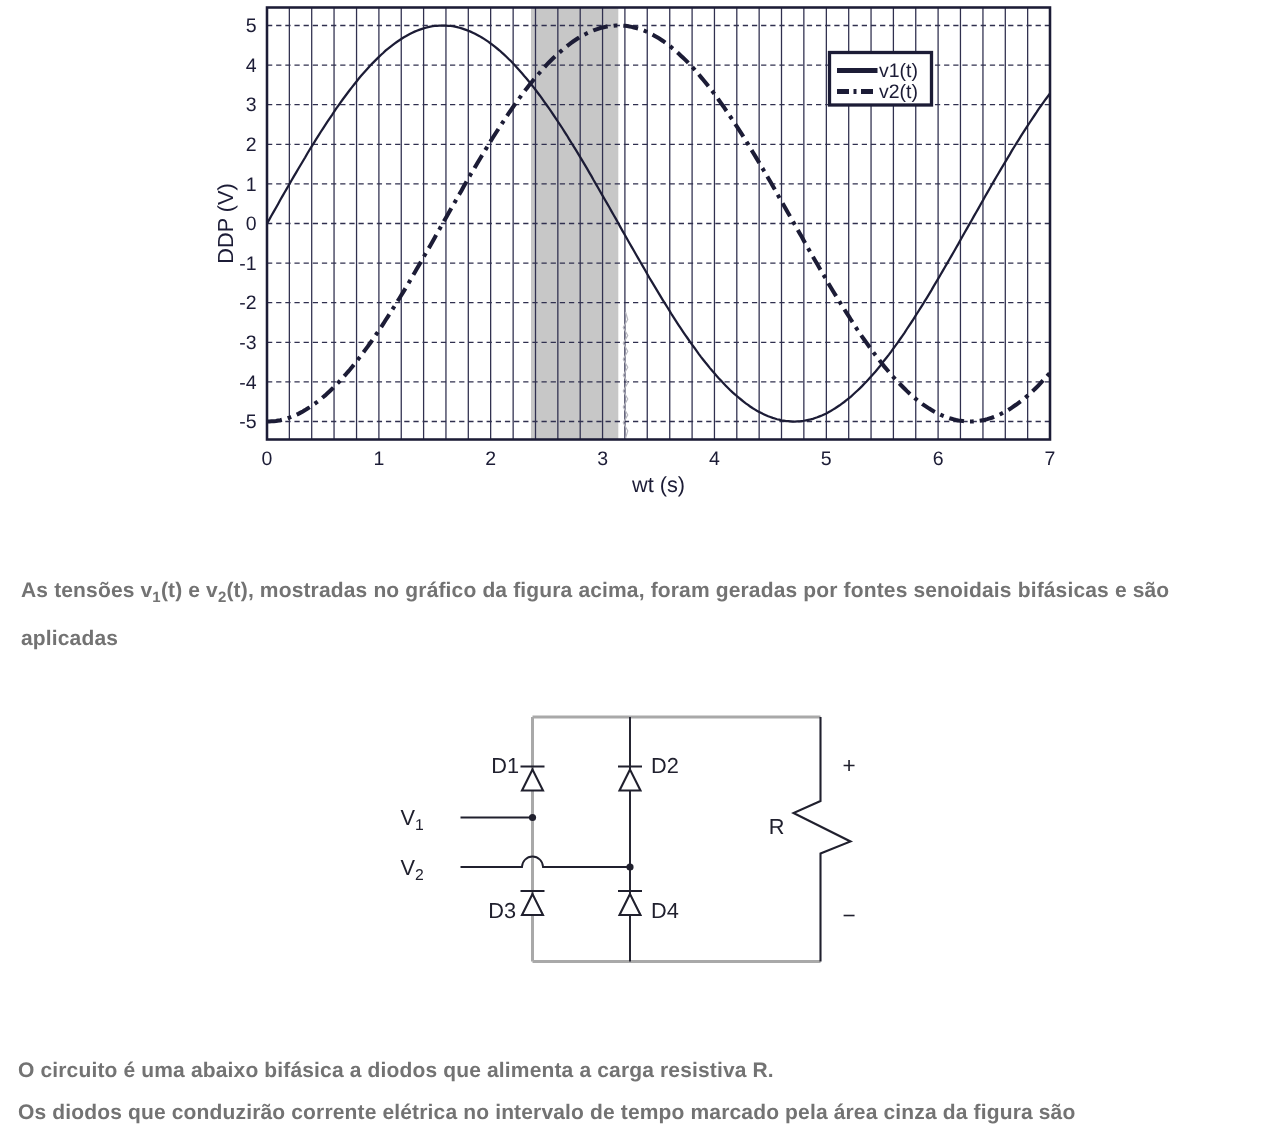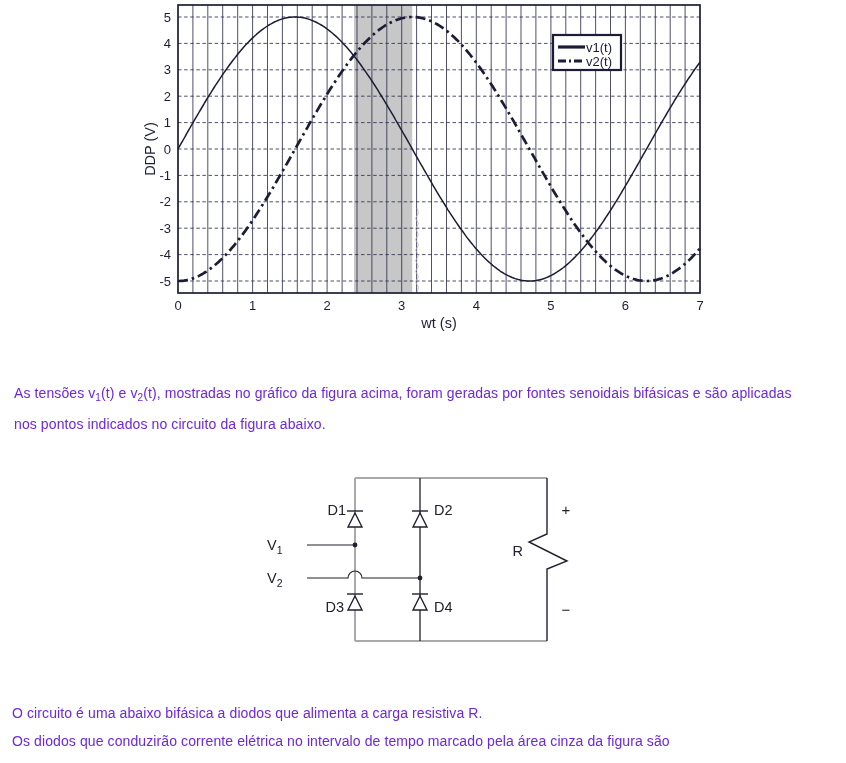--- a/index.html
+++ b/index.html
@@ -1,22 +1,22 @@
 <!DOCTYPE html>
 <html><head>
 <meta charset="utf-8">
 <style>
   html,body{margin:0;padding:0;}
   body{
     width:846px;height:763px;background:#ffffff;position:relative;
     font-family:"Liberation Sans", sans-serif;overflow:hidden;
   }
   .para{
-    position:absolute;margin:0;font-size:14px;color:#6d28d9;
-    line-height:27px;letter-spacing:0.1px;
+    position:absolute;margin:0;font-size:14px;color:#737373;
+    line-height:27px;letter-spacing:0.1px;font-weight:bold;
   }
   .ssub{font-size:10px;vertical-align:-3px;}
   svg{position:absolute;left:0;}
   svg text{font-family:"Liberation Sans", sans-serif;}
 </style>
 </head>
 <body>
 
 <svg id="chart" width="846" height="345" viewBox="0 0 846 345" style="top:0;">
     <rect x="354.0" y="5" width="58.2" height="288" fill="#c7c7c7"></rect>
@@ -100,21 +100,21 @@
     <text transform="translate(155,149) rotate(-90)" text-anchor="middle" font-size="14.5" fill="#1c1c36">DDP (V)</text>
     <g>
       <rect x="553" y="35" width="68" height="35" fill="#ffffff" stroke="#1c1c36" stroke-width="2.2"></rect>
       <line x1="558" y1="47" x2="585" y2="47" stroke="#1c1c36" stroke-width="3.2" stroke-dasharray="none"></line>
       <text x="586" y="51.5" font-size="13" fill="#1c1c36">v1(t)</text>
       <line x1="558" y1="61" x2="585" y2="61" stroke="#1c1c36" stroke-width="3.2" stroke-dasharray="8 3 2 3"></line>
       <text x="586" y="65.5" font-size="13" fill="#1c1c36">v2(t)</text>
     </g>
   </svg>
 
-<p class="para" id="intro" style="left:14px;top:380px;width:832px;"><span>As tensões v</span><span class="ssub">1</span><span>(t) e v</span><span class="ssub">2</span><span>(t), mostradas no gráfico da figura acima, foram geradas por fontes senoidais bifásicas e são aplicadas</span><br><span>nos pontos indicados no circuito da figura abaixo.</span></p>
+<p class="para" id="intro" style="left:14px;top:380px;width:832px;"><span>As tensões v</span><span class="ssub">1</span><span>(t) e v</span><span class="ssub">2</span><span>(t), mostradas no gráfico da figura acima, foram geradas por fontes senoidais bifásicas e são aplicadas</span><br></p>
 
 <svg id="circuit" width="846" height="225" viewBox="0 0 846 225" style="top:448px;">
   <g stroke="#a9a9a9" stroke-width="2" fill="none">
     <line x1="355" y1="30" x2="547" y2="30"></line>
     <line x1="355" y1="30" x2="355" y2="193"></line>
     <line x1="355" y1="193" x2="547" y2="193"></line>
   </g>
 
   <line x1="420" y1="30" x2="420" y2="193" stroke="#20202e" stroke-width="1.3"></line>
 

